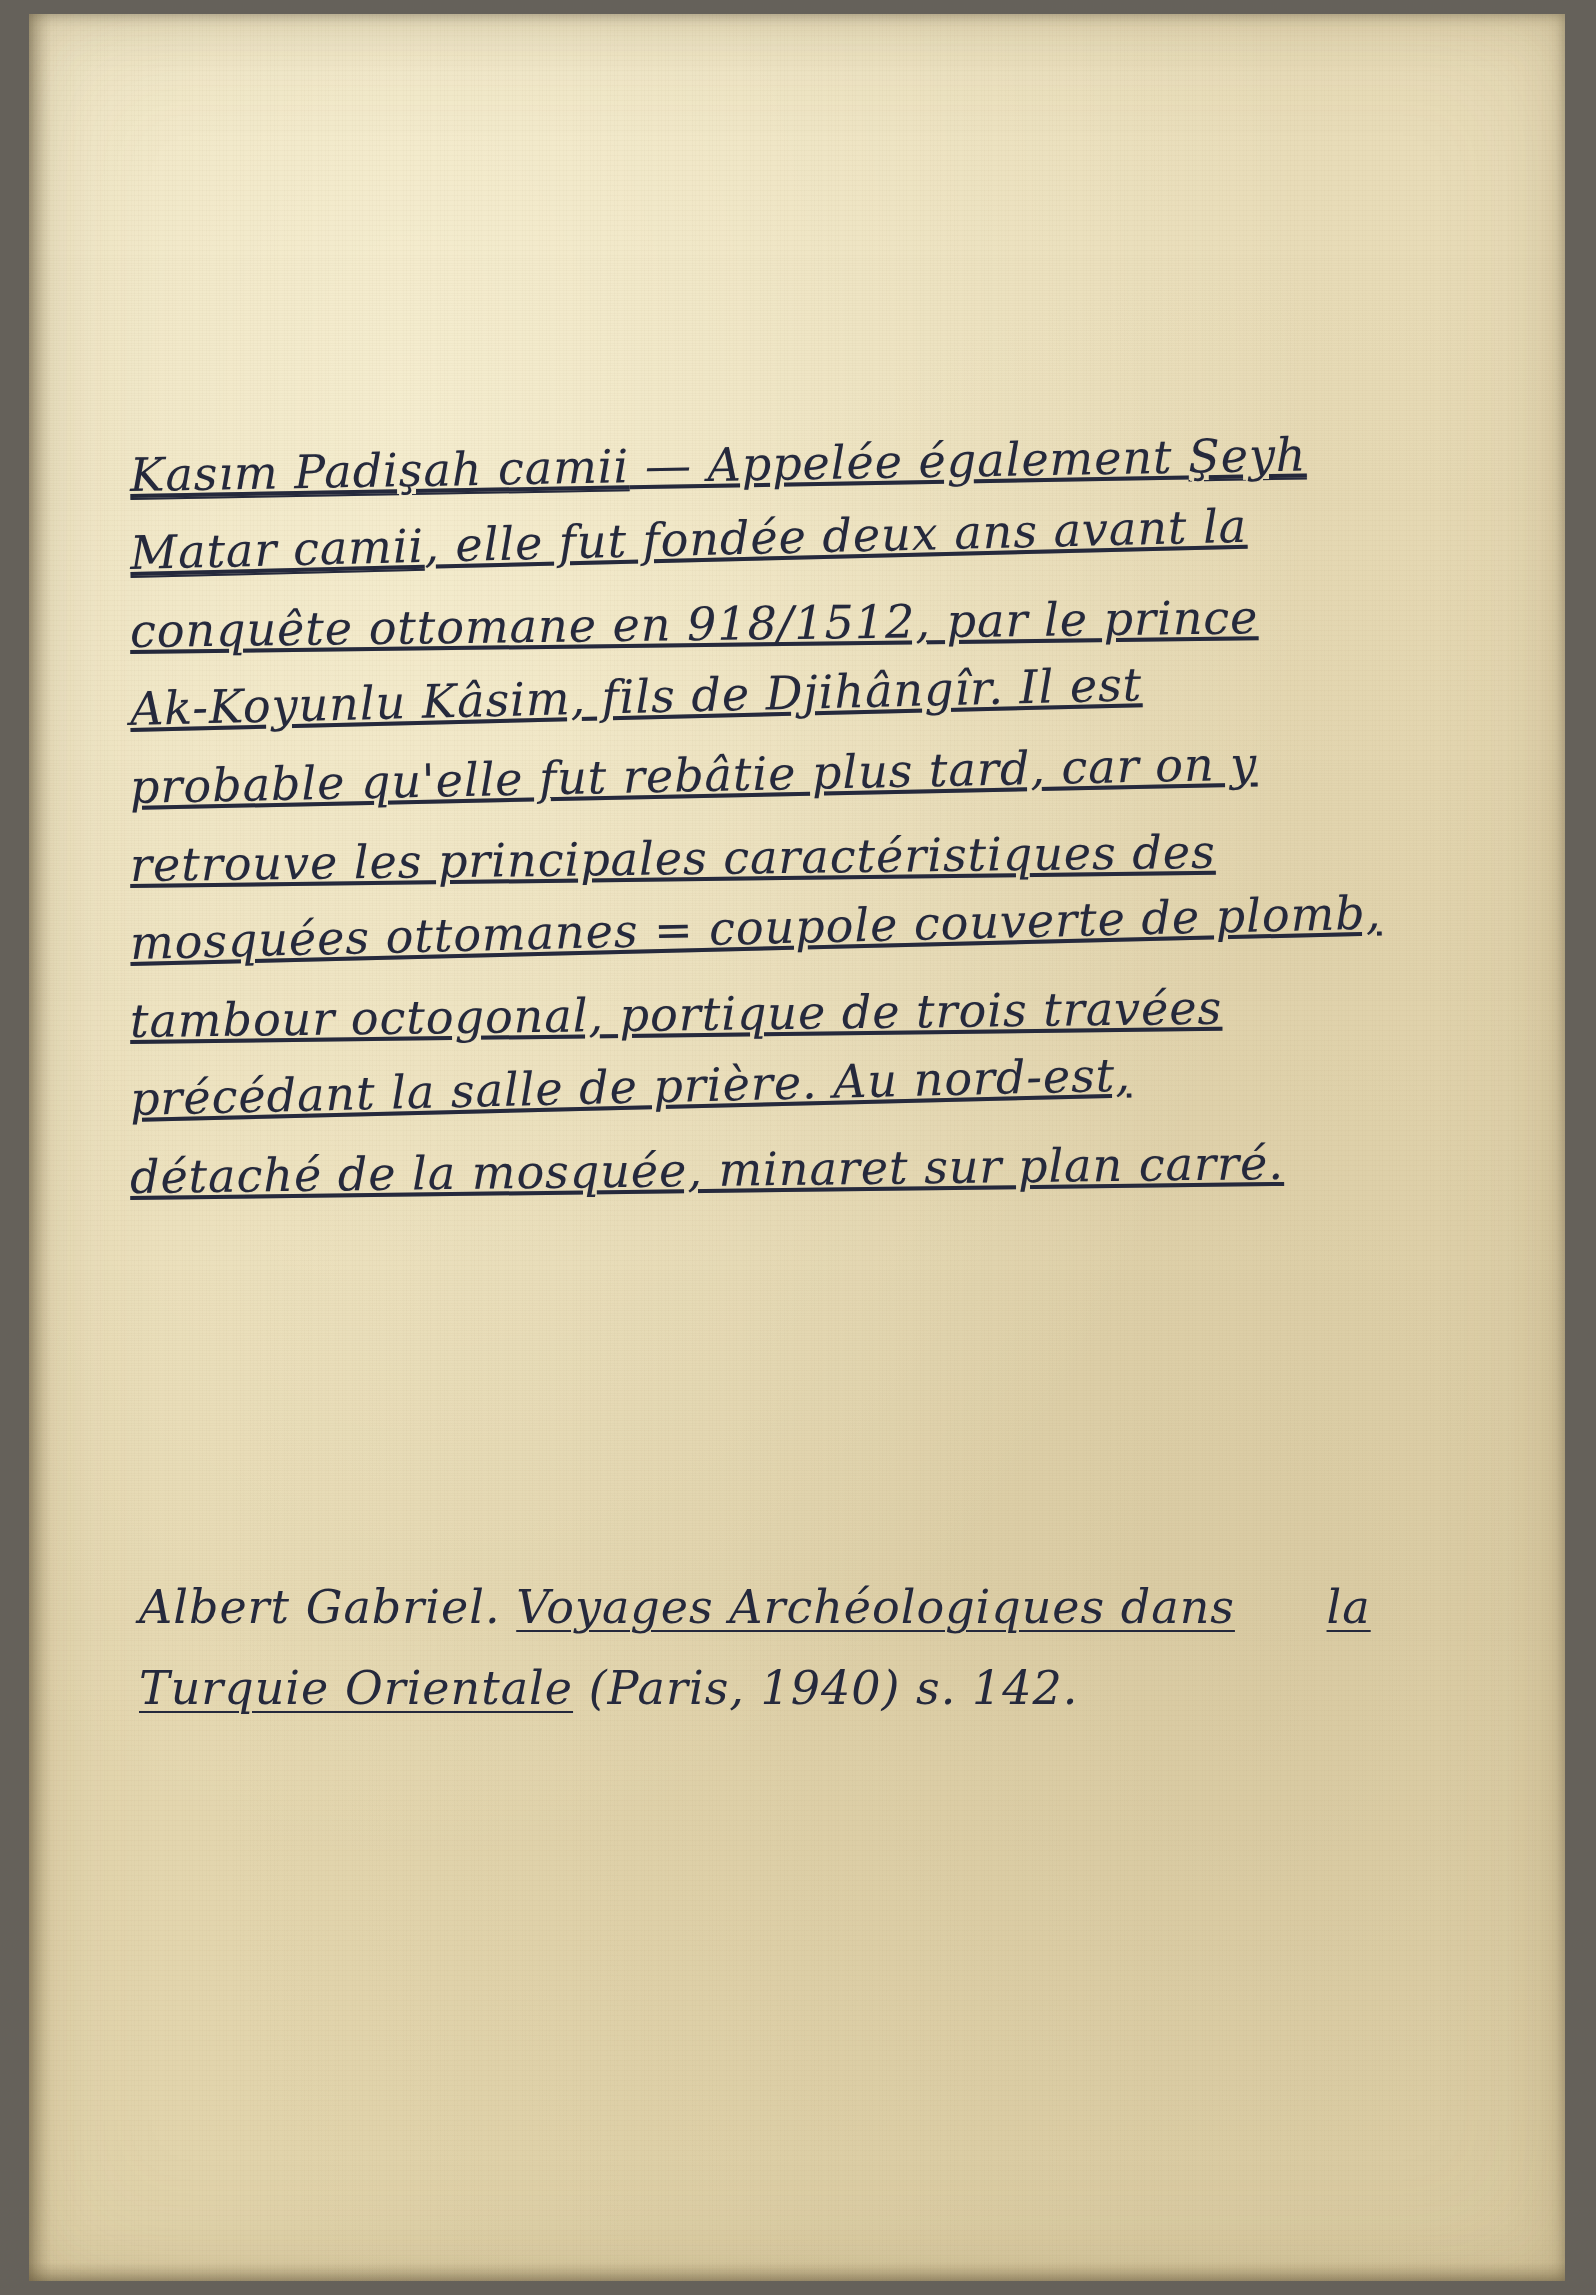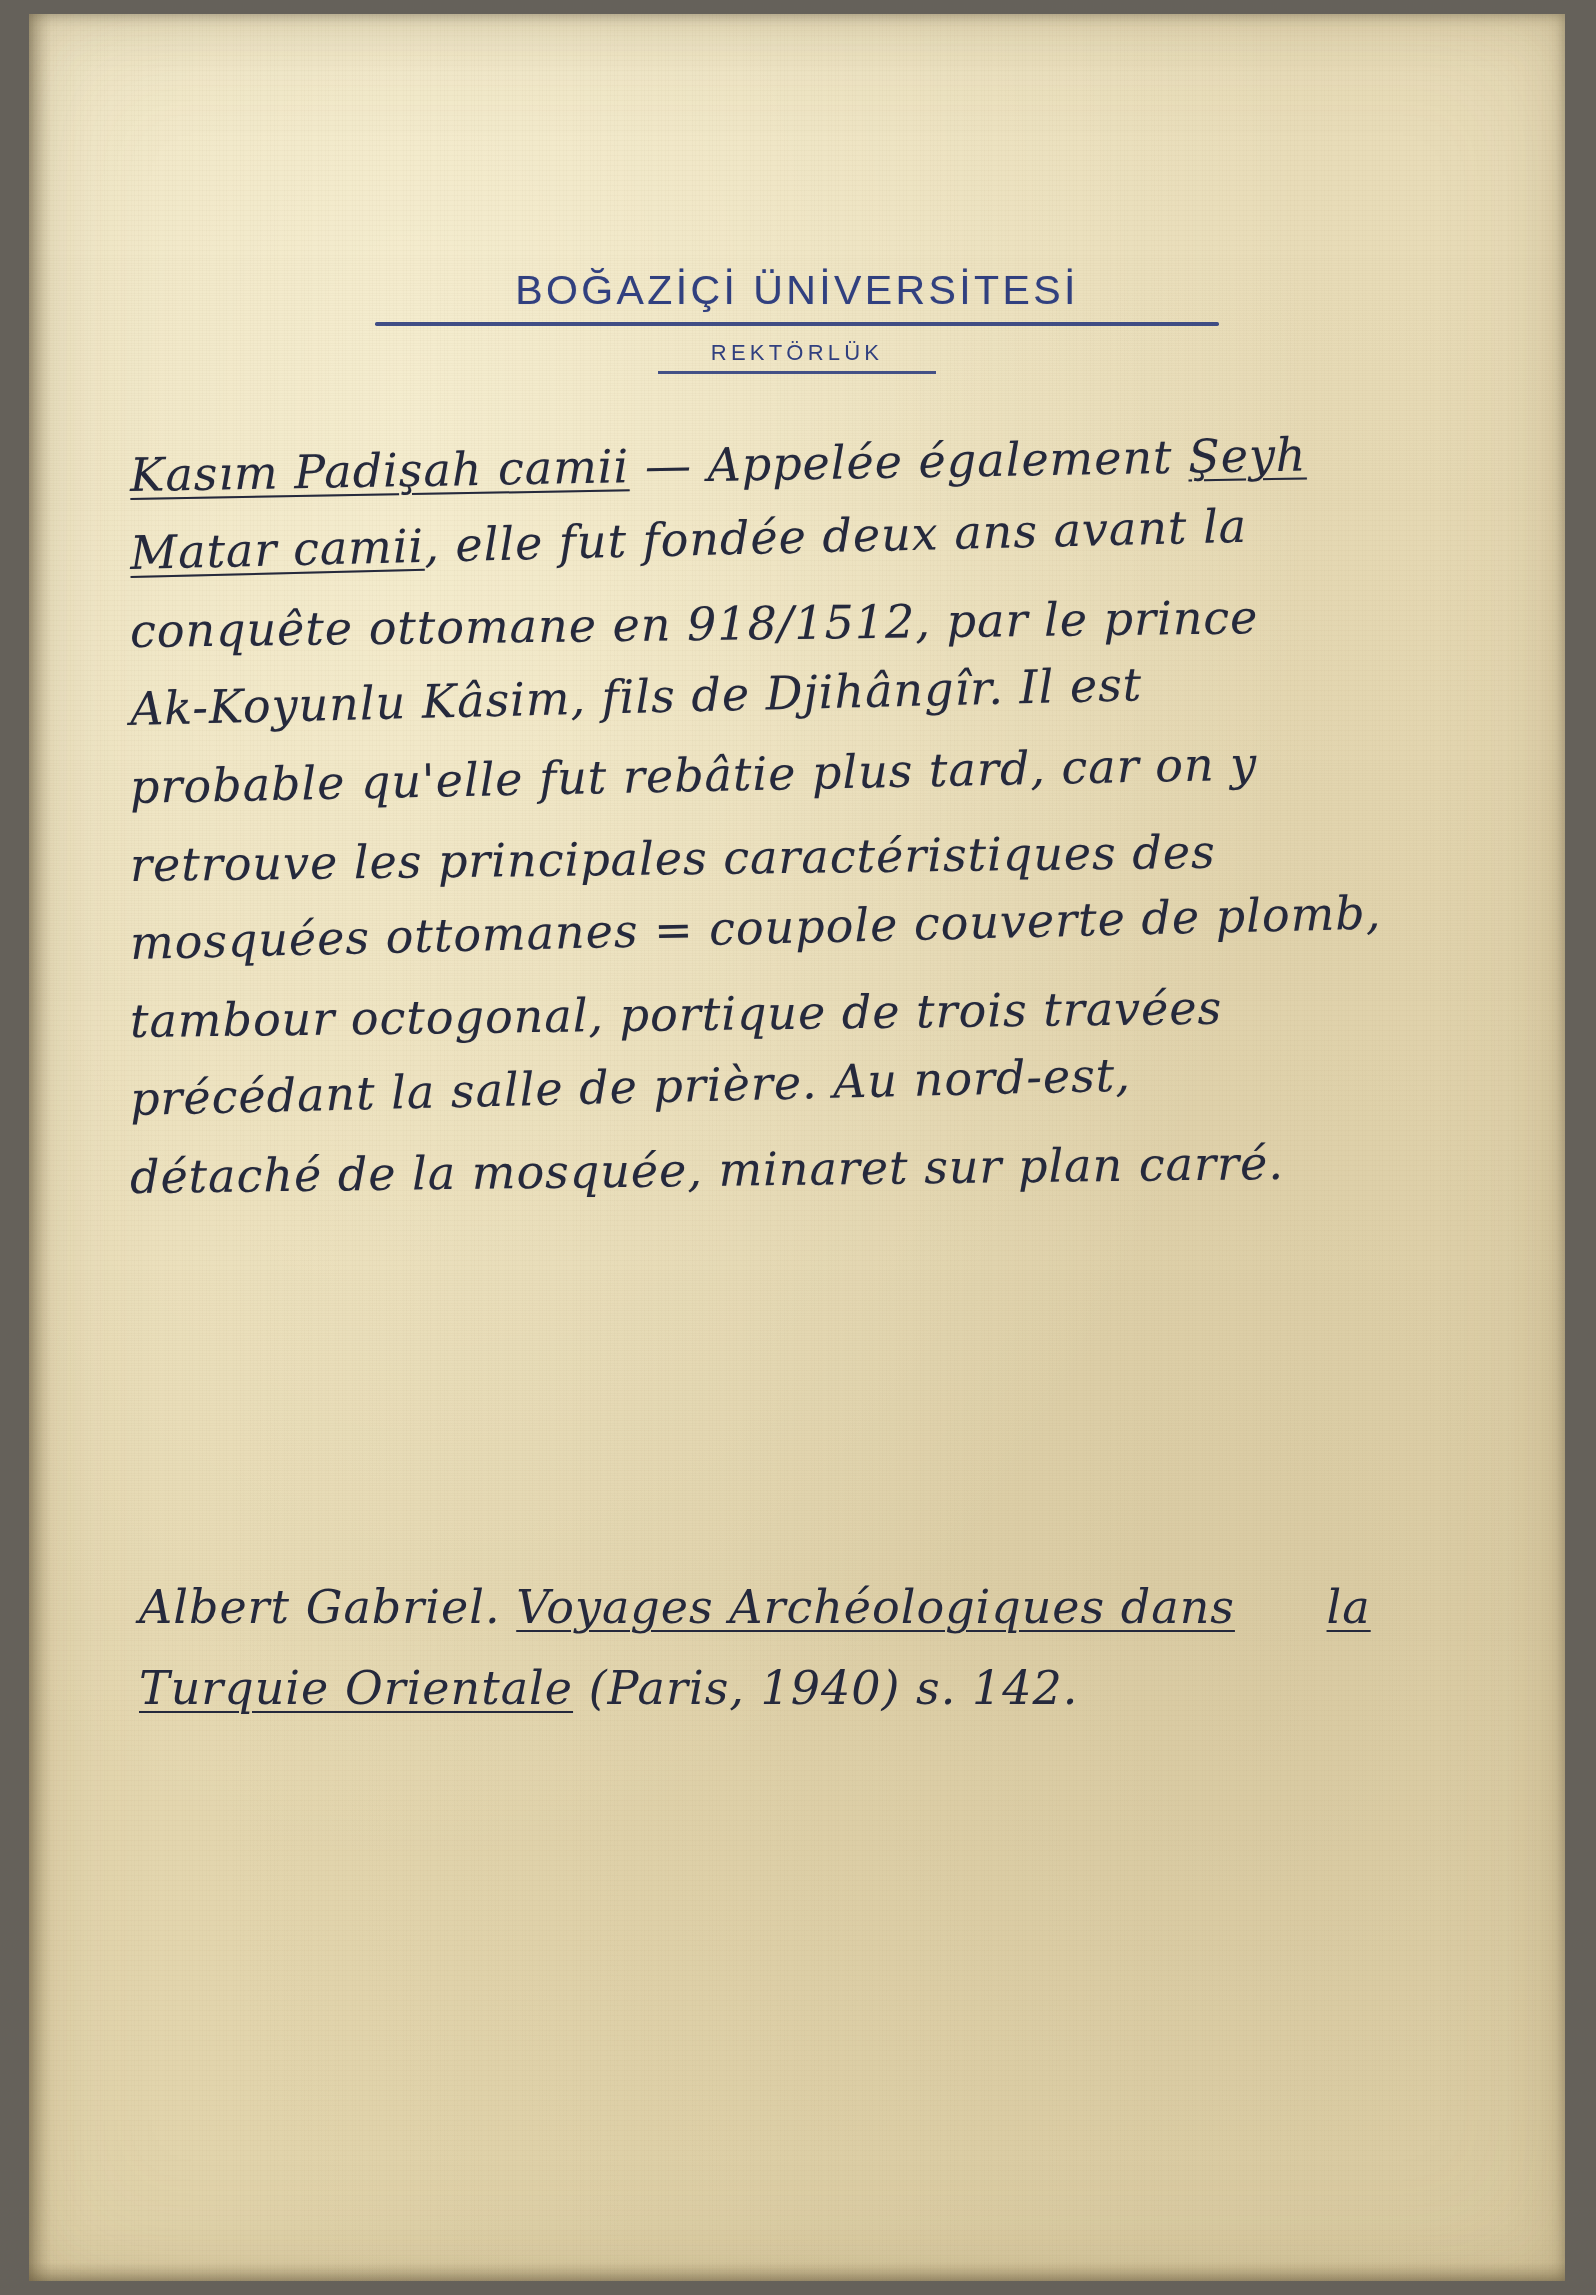--- a/index.html
+++ b/index.html
@@ -104,20 +104,21 @@
     left: 101px;
     right: 84px;
     top: 422px;
     color: #25293c;
     font-family: "DejaVu Serif", serif;
     font-style: italic;
     font-size: 46px;
     line-height: 78px;
     letter-spacing: 1px;
     text-shadow: 0 0 0.8px rgba(37,41,60,0.25);
+    text-decoration: underline;
   }
   .hand .ln {
     display: block;
     white-space: nowrap;
     transform-origin: left center;
   }
   
   .ln.r1 { transform: rotate(-1.0deg); }
   .ln.r2 { transform: rotate(-1.4deg); }
   .ln.r3 { transform: rotate(-0.7deg); }
@@ -154,26 +155,20 @@
   }
 </style>
 </head>
 <body>
 
 <div class="scan">
 
   <div class="card">
     <div class="grain"></div>
 
-    <div class="letterhead">
-      <div class="lh-title">BOĞAZİÇİ ÜNİVERSİTESİ</div>
-      <div class="lh-rule"></div>
-      <div class="lh-sub">REKTÖRLÜK</div>
-      <div class="lh-rule2"></div>
-    </div>
 
     <div class="hand">
       <span class="ln r1"><span class="u">Kasım Padişah camii</span> — Appelée également <span class="u">Şeyh</span></span>
       <span class="ln r2"><span class="u">Matar camii</span>, elle fut fondée deux ans avant la</span>
       <span class="ln r3">conquête ottomane en 918/1512, par le prince</span>
       <span class="ln r2">Ak-Koyunlu Kâsim, fils de Djihângîr. Il est</span>
       <span class="ln r4">probable qu'elle fut rebâtie plus tard, car on y</span>
       <span class="ln r3">retrouve les principales caractéristiques des</span>
       <span class="ln r2">mosquées ottomanes = coupole couverte de plomb,</span>
       <span class="ln r3">tambour octogonal, portique de trois travées</span>

